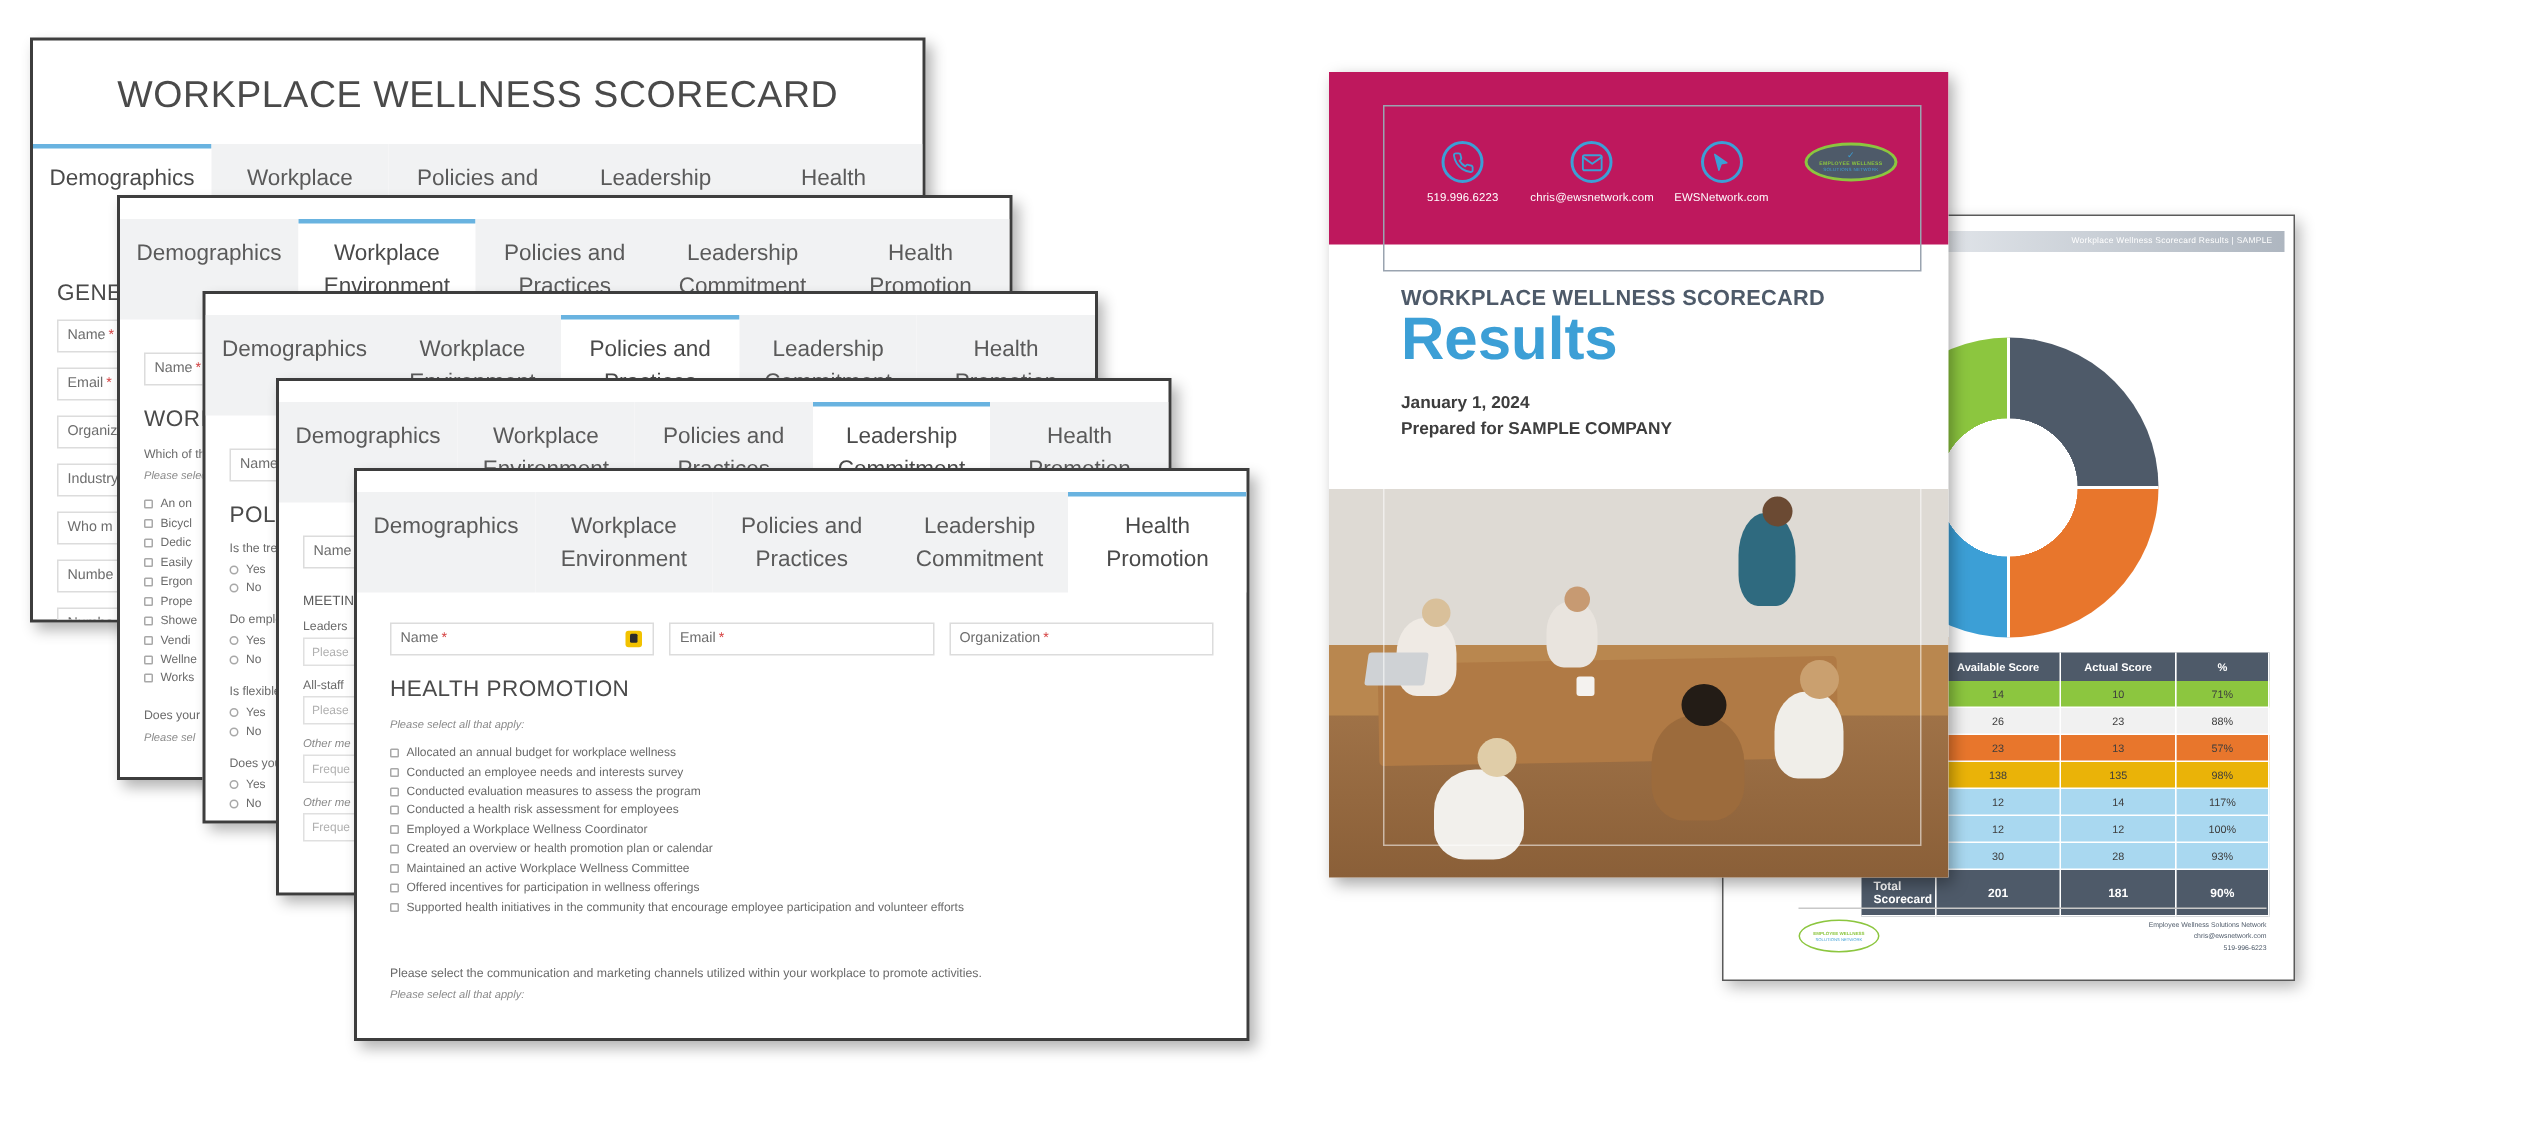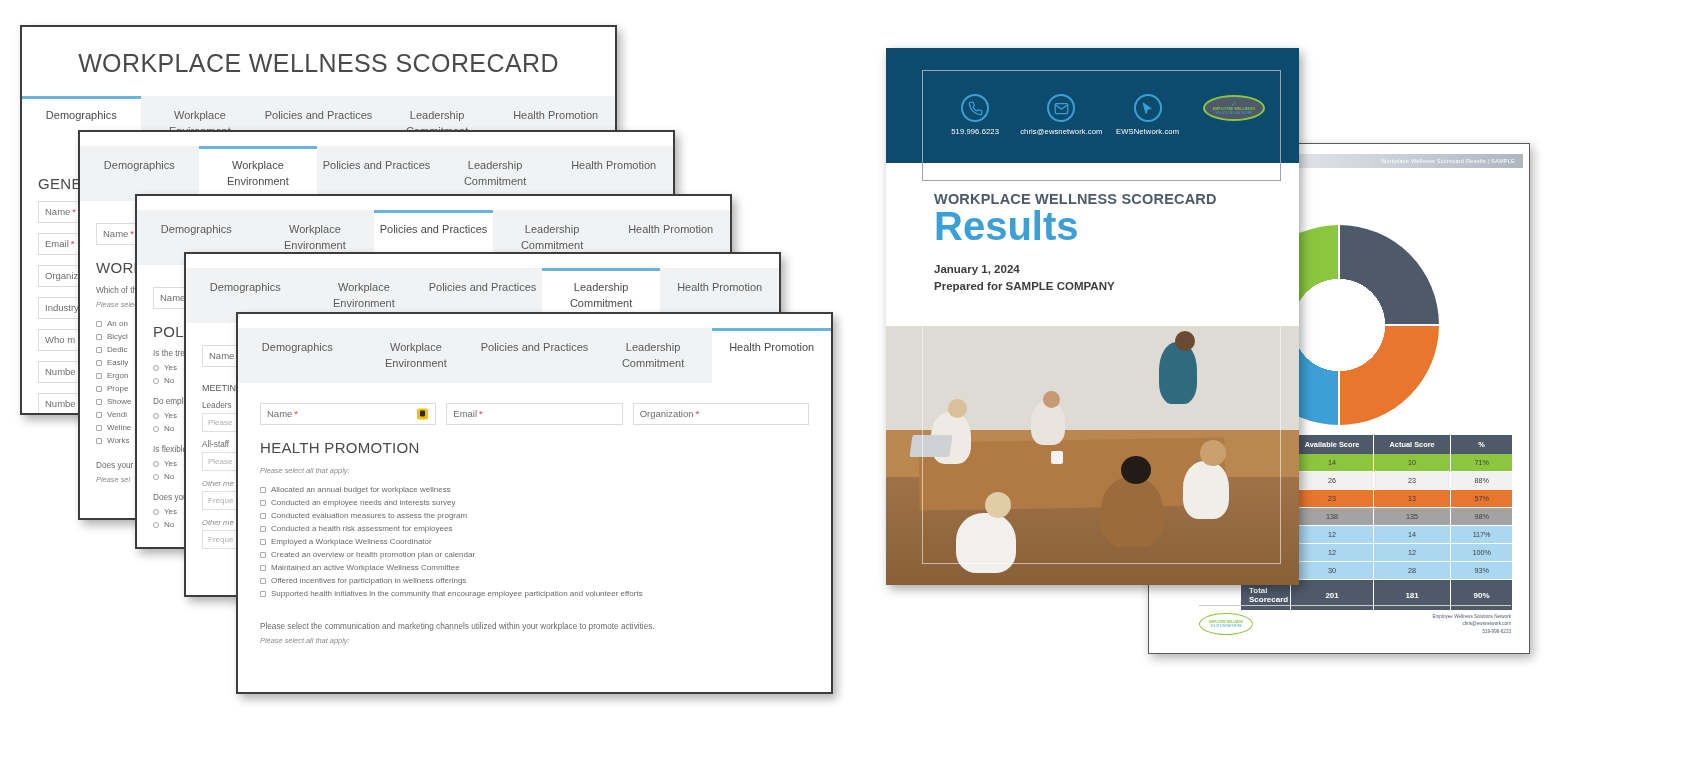--- a/index.html
+++ b/index.html
@@ -28,21 +28,21 @@
     color: #4a4a4a;
     font-weight: 400;
     padding-top: 22px;
   }
   .tabbar { display: flex; width: 100%; margin-top: 18px; }
   .tab {
     flex: 1 1 0;
     background: #f1f2f3;
     color: #5a5a5a;
     text-align: center;
-    font-size: 11px;
+    font-size: 15px;
     line-height: 1.45;
     padding: 9px 4px 11px 4px;
     border-top: 3px solid transparent;
   }
   .tab.active {
     background: #ffffff;
     border-top: 3px solid #69b3e0;
     color: #4a4a4a;
   }
 
@@ -94,21 +94,21 @@
   #card3 { left: 135px; top: 194px; width: 597px; height: 355px; }
   #card4 { left: 184px; top: 252px; width: 597px; height: 345px; }
   #card5 { left: 236px; top: 312px; width: 597px; height: 382px; }
 
   
   #cover {
     position: absolute; left: 886px; top: 48px; width: 413px; height: 537px;
     background: #ffffff; box-shadow: 3px 4px 10px rgba(0,0,0,.35);
     overflow: hidden;
   }
-  #cover-top { background: #0c4a6e; height: 115px; position: relative; }
+  #cover-top { background: #be185d; height: 115px; position: relative; }
   .cover-frame {
     position: absolute; left: 36px; right: 18px; top: 22px; bottom: -18px;
     border: 1px solid #9aa4b0;
   }
   .contact-row {
     position: absolute; left: 46px; right: 22px; top: 46px;
     display: flex; justify-content: space-between; align-items: flex-start;
   }
   .contact { text-align: center; width: 100px; }
   .cicon {
@@ -187,21 +187,21 @@
     background: #4e5a69; color:#ffffff; font-size: 7.4px; font-weight: bold;
     padding: 5px 2px; text-align:center; border-right: 1px solid #ffffff;
   }
   table.res td {
     font-size: 7.2px; text-align:center; padding: 4px 2px;
     border-right: 1px solid #ffffff; border-bottom: 1px solid #ffffff; color:#3d3d3d;
   }
   table.res tr.r-green td { background:#8cc63f; }
   table.res tr.r-gray td { background:#f1f1f1; }
   table.res tr.r-orange td { background:#e8762c; }
-  table.res tr.r-blue td { background:#a3a3a3; }
+  table.res tr.r-blue td { background:#eab308; }
   table.res tr.r-lblue td { background:#a9d8f0; }
   table.res tr.r-total td {
     background:#4e5a69; color:#ffffff; font-weight:bold; font-size: 8px; padding: 6px 2px;
   }
   table.res tr.r-total td.lbl { text-align:left; padding-left: 8px; }
 
   #res-footer { position: absolute; left: 50px; right: 18px; bottom: 18px; }
   #res-foot-line { border-top: 1px solid #c8c8c8; margin-bottom: 7px; }
   #res-foot-inner { display:flex; justify-content: space-between; align-items: flex-start; }
   .foot-logo {
@@ -471,21 +471,21 @@
         <div class="opt">
             <span class="cbx"></span>
             <span>Offered incentives for participation in wellness offerings</span>
           </div>
         <div class="opt">
             <span class="cbx"></span>
             <span>Supported health initiatives in the community that encourage employee participation and volunteer efforts</span>
           </div>
       </div>
 
-      <div class="para" style="margin-top:20px">Please select the communication and marketing channels utilized within your workplace to promote activities.</div>
+      <div class="para" style="margin-top:31px">Please select the communication and marketing channels utilized within your workplace to promote activities.</div>
       <div class="para italic">Please select all that apply:</div>
     </div>
   </div>
 
   <div id="results">
     <div id="res-banner">
       <span>Workplace Wellness Scorecard Results | SAMPLE</span>
     </div>
     <div id="res-tag">RESULTS</div>
 

